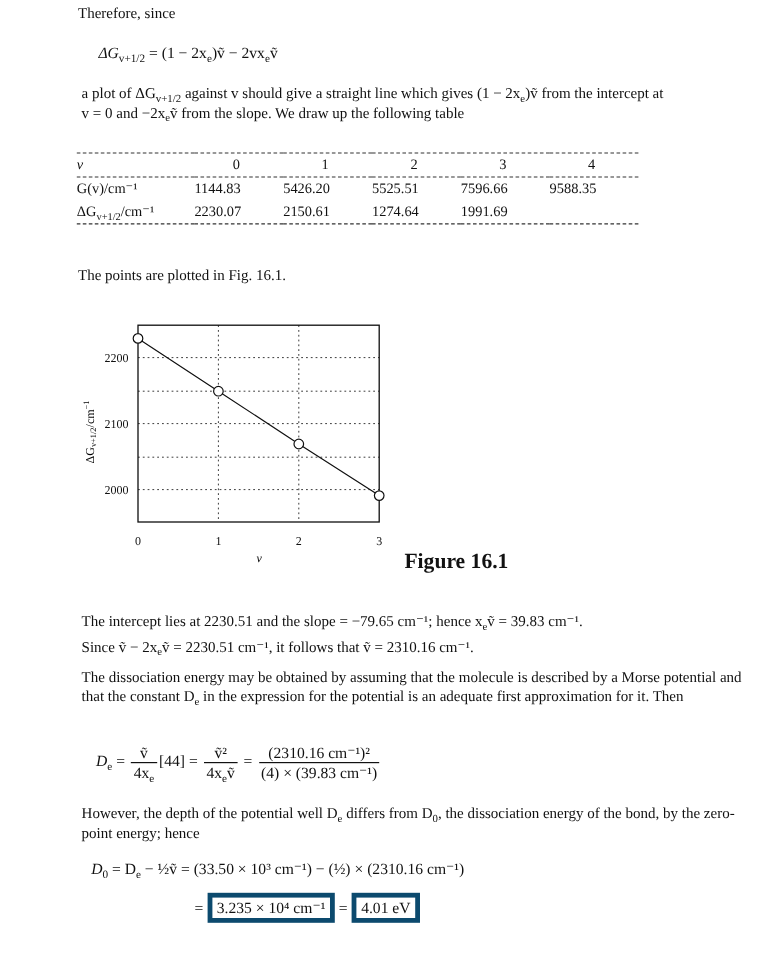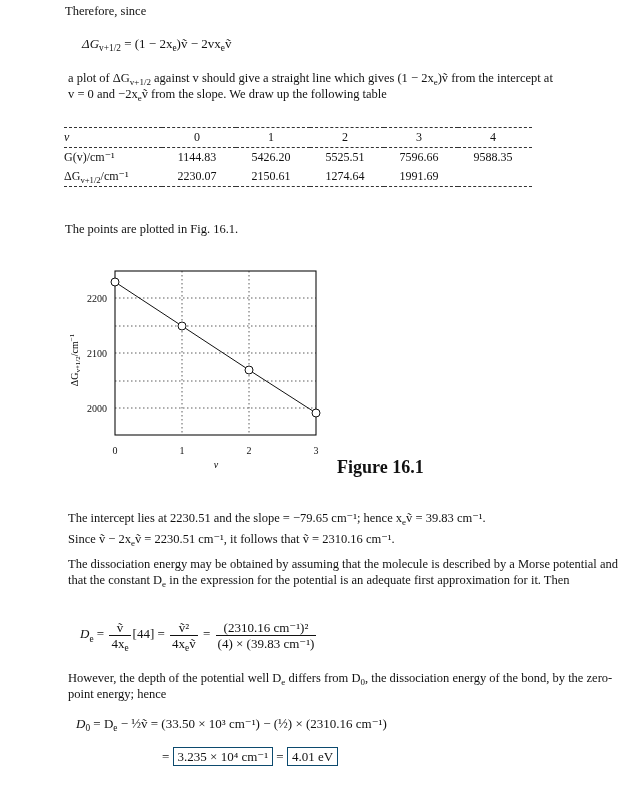--- a/index.html
+++ b/index.html
@@ -8,26 +8,26 @@
   .abs { position:absolute; white-space:nowrap; }
   i { font-style:italic; }
   sub { font-size:0.72em; vertical-align:-0.35em; line-height:0; }
   .para { position:absolute; left:68px; width:560px; line-height:16px; white-space:normal; }
   .eq { position:absolute; white-space:nowrap; font-size:13px; }
   table.data { position:absolute; left:64px; top:127px; border-collapse:collapse; font-size:12px; }
   table.data td { padding:2px 0; height:14px; }
   table.data tr.hdr td { border-top:1px dashed #333; border-bottom:1px dashed #333; }
   table.data tr.last td { border-bottom:1px dashed #333; }
   .c0 { width:98px; text-align:left; }
-  .cn { width:70px; text-align:center; padding-right:4px !important; }
+  .cn { width:70px; text-align:left; padding-right:4px !important; }
   .c0h { text-align:left; }
   .frac { display:inline-block; vertical-align:middle; text-align:center; margin:0 2px; }
   .frac .num { display:block; border-bottom:1px solid #111; padding:0 2px; line-height:15px; }
   .frac .den { display:block; padding:0 2px; line-height:15px; }
-  .boxed { border:1px solid #0c4a6e; padding:1px 4px; }
+  .boxed { border:4px solid #0c4a6e; padding:1px 4px; }
   svg text { font-family:"Liberation Serif", serif; }
   .figcap { font-family:"Liberation Serif", serif; font-weight:bold; font-size:18px; }
 </style>
 </head>
 <body>
 
 <div class="abs" style="left:65px;top:4px;">Therefore, since</div>
 
 <div class="eq" style="left:82px;top:36px;">
   <i>ΔG</i><sub>v+1/2</sub>

